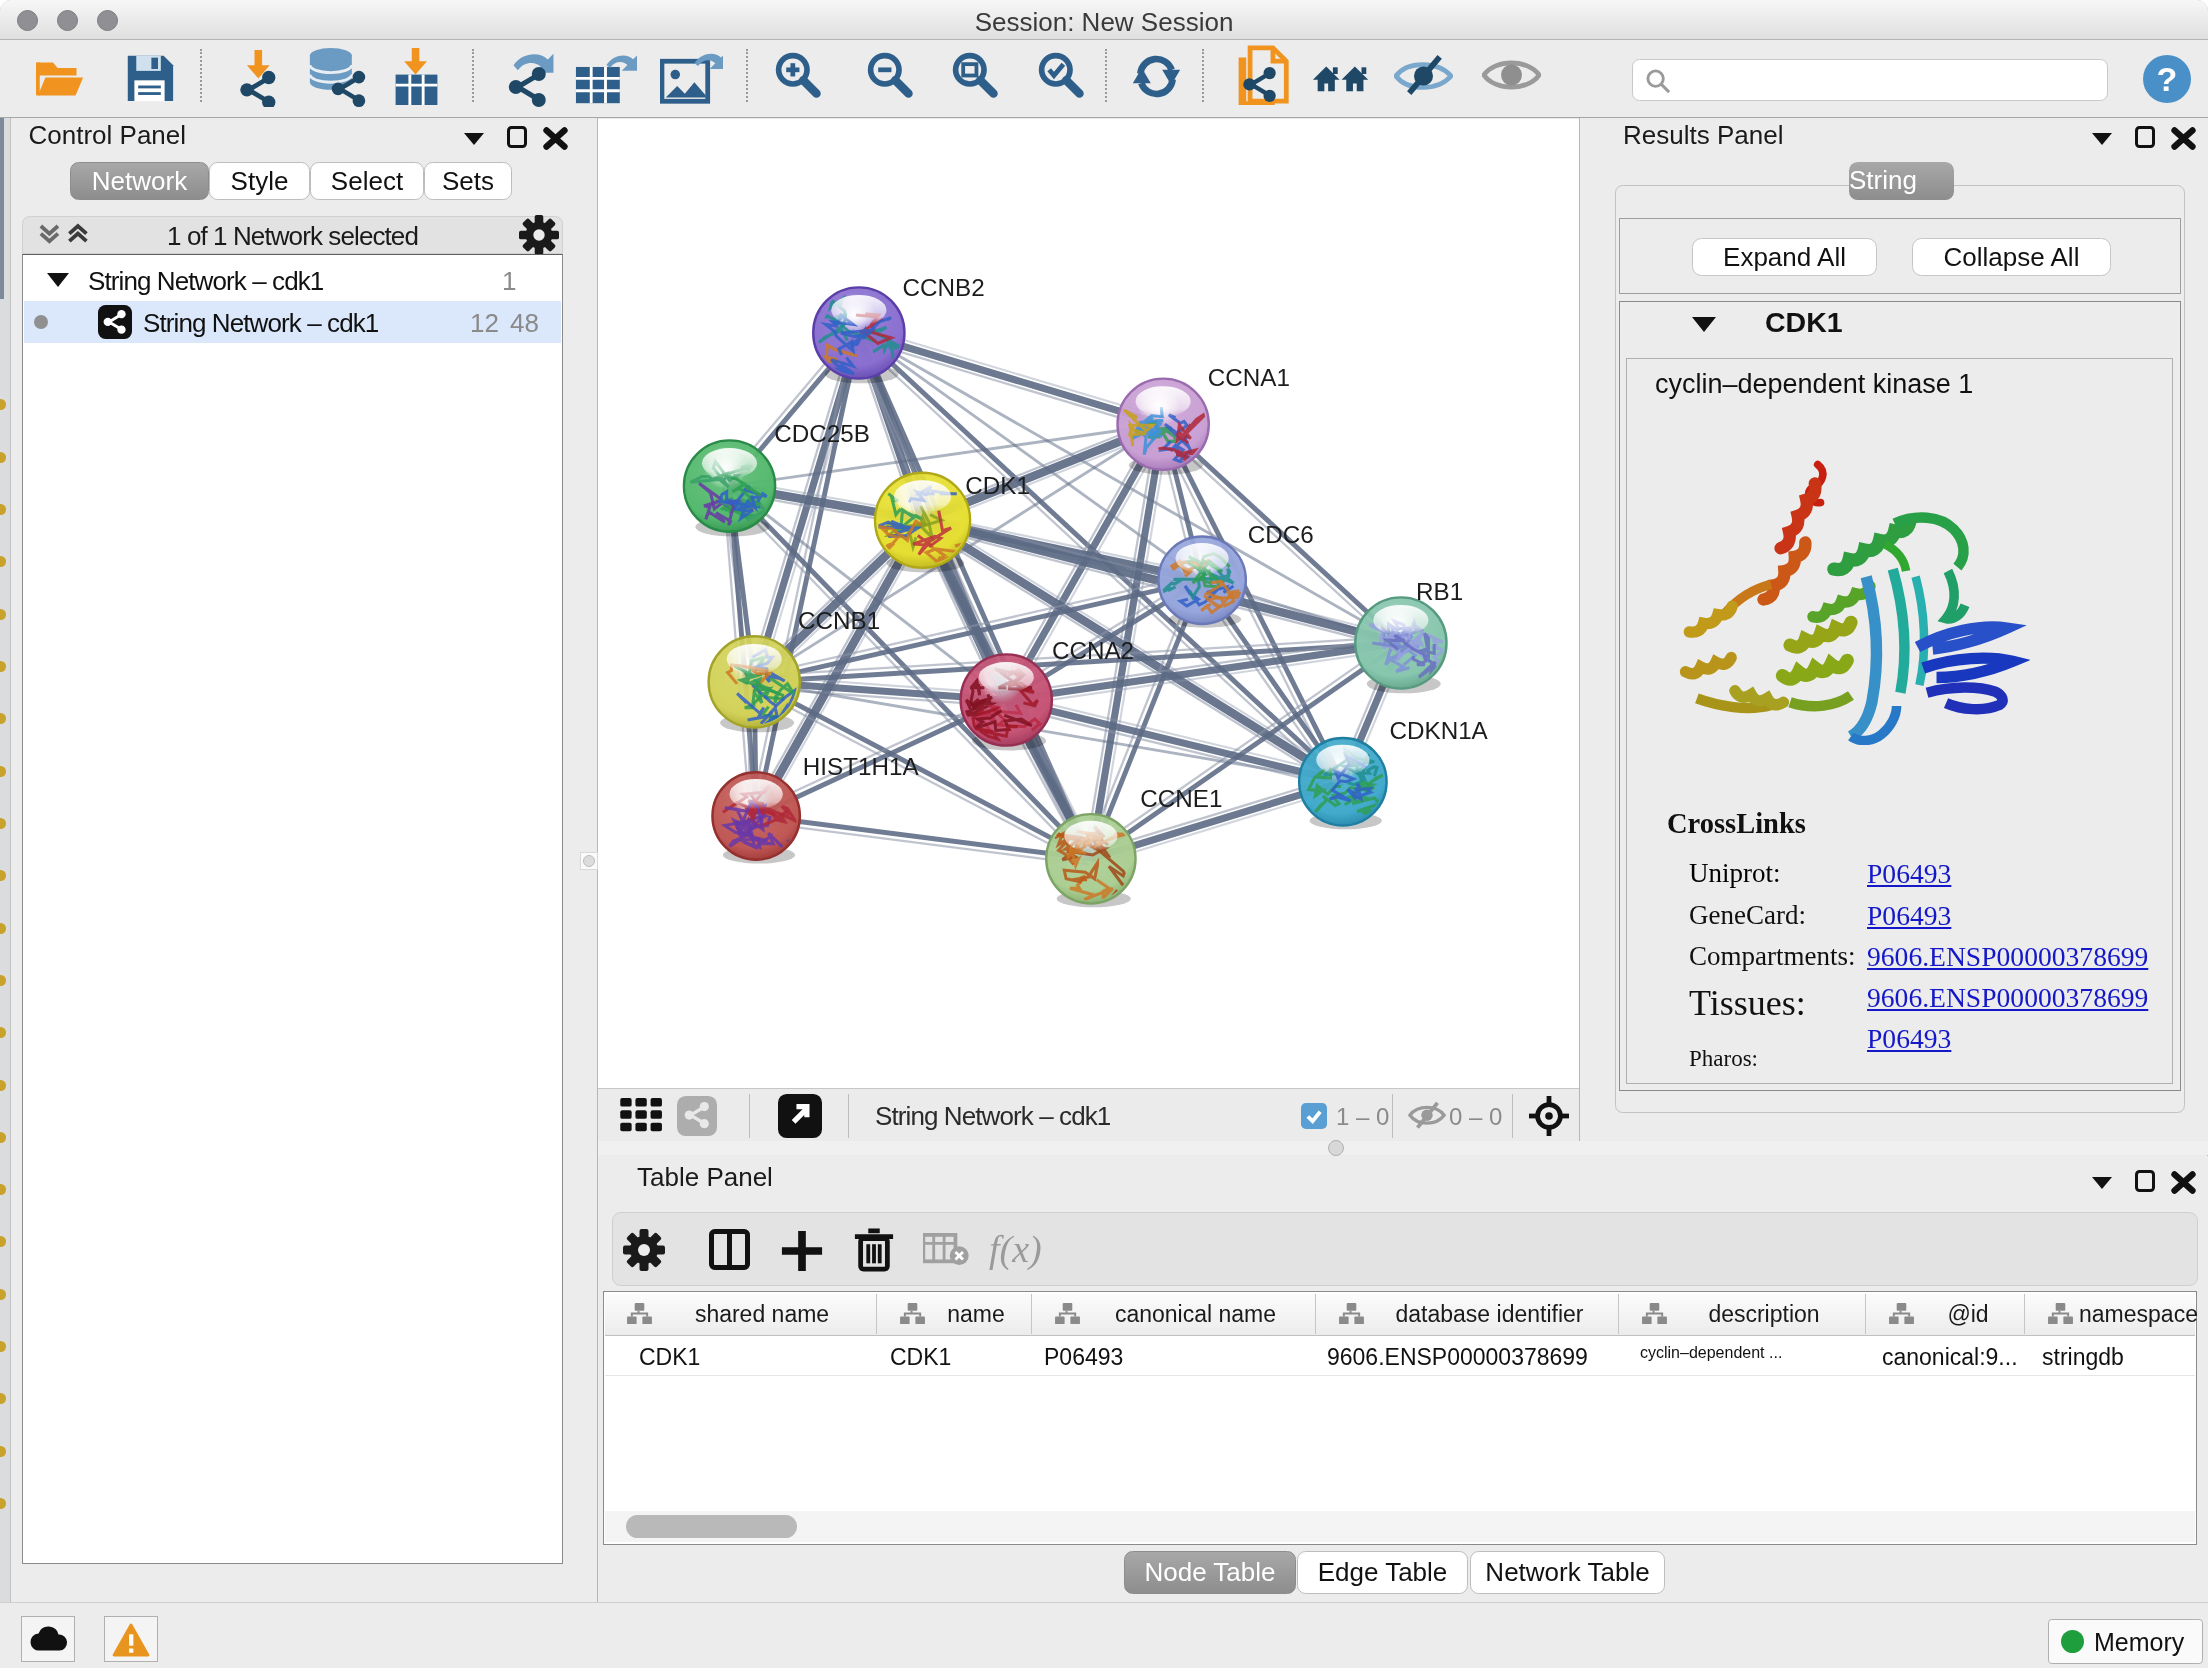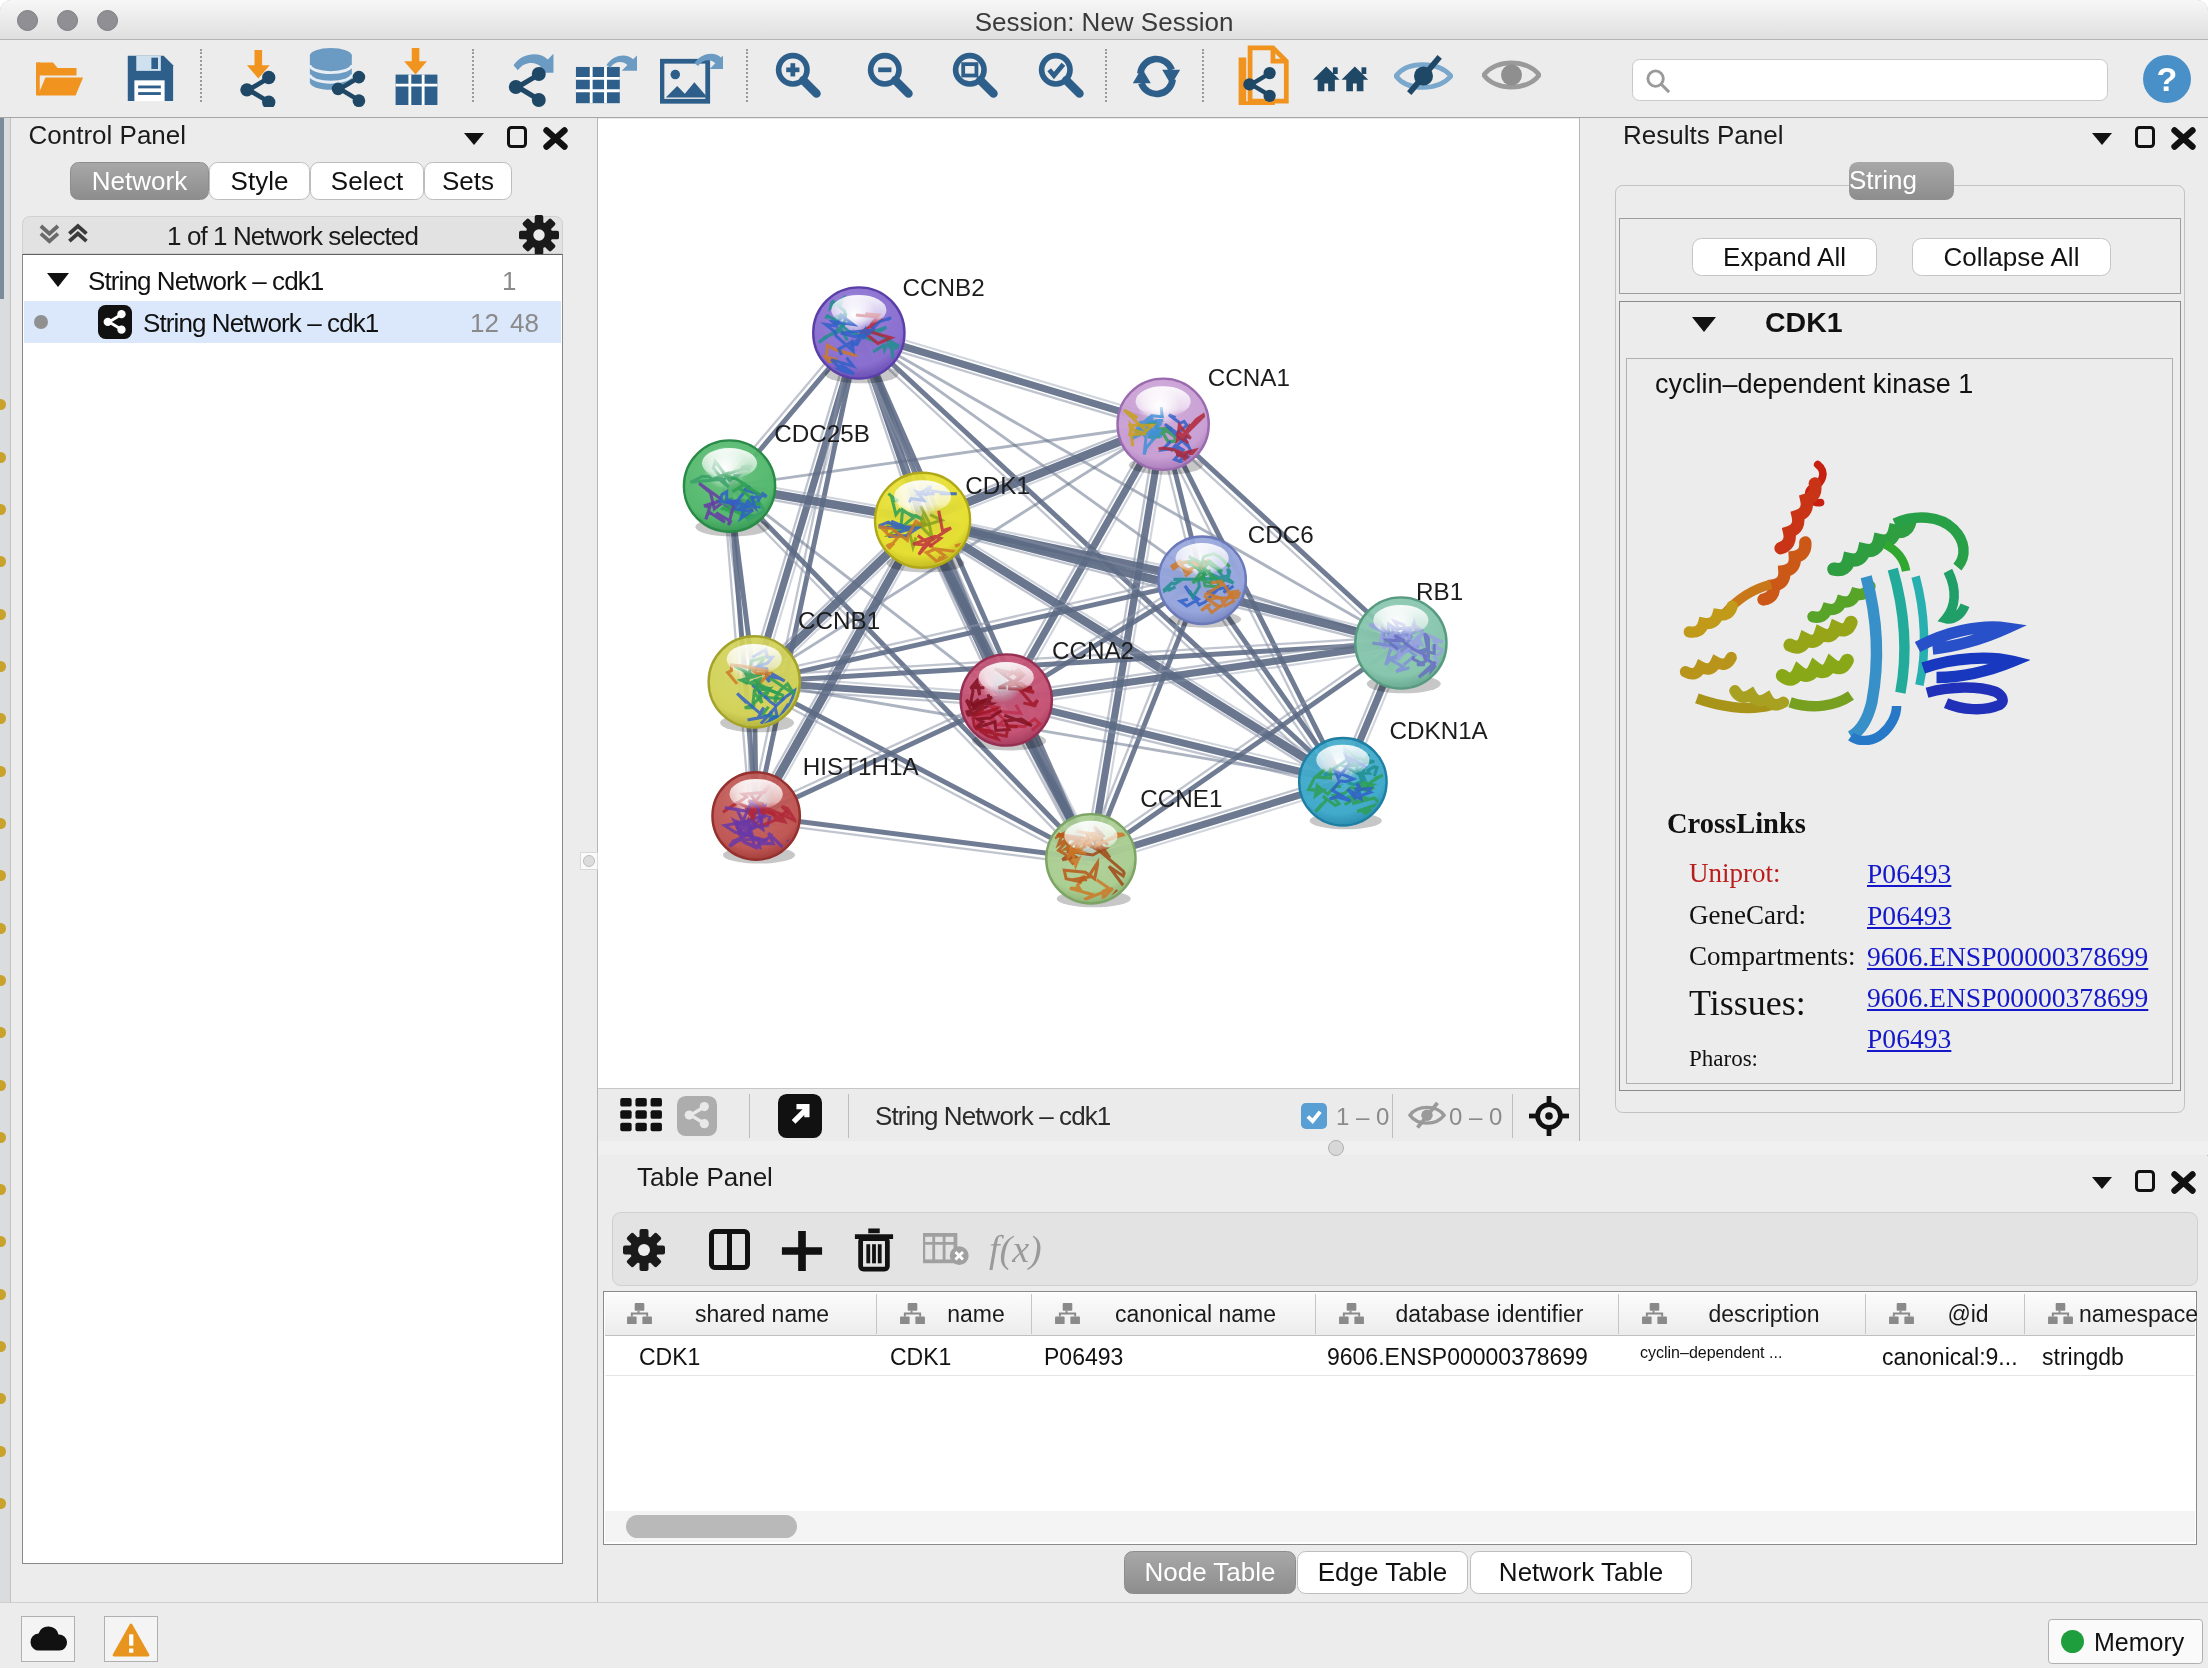--- a/index.html
+++ b/index.html
@@ -713,21 +713,21 @@
     <path d="M234 120 C246 162 250 207 242 250" fill="none" stroke="#22aa9a" stroke-width="11"></path>
     <path d="M258 128 C268 165 270 207 262 242" fill="none" stroke="#28b0b0" stroke-width="9"></path>
     <path d="M206 128 C218 172 220 217 212 260 C208 277 200 290 190 296" fill="none" stroke="#3890c8" stroke-width="12"></path>
     <path d="M190 296 C198 302 212 302 222 294 C232 286 238 274 238 264" fill="none" stroke="#2878c8" stroke-width="10"></path>
     <path d="M260 202 C290 186 326 178 354 182 C328 194 298 202 276 204" fill="none" stroke="#2850c8" stroke-width="12"></path>
     <path d="M266 224 C298 213 336 211 360 217 C334 228 304 234 280 234" fill="none" stroke="#1838c0" stroke-width="12"></path>
     <path d="M270 250 C296 243 324 243 342 249 C350 253 352 259 346 263 C330 270 306 268 290 261" fill="none" stroke="#2030b8" stroke-width="11"></path>
     <path d="M226 94 C238 100 246 110 248 122" fill="none" stroke="#30a830" stroke-width="9"></path>
   </svg>
 <div class="abs" style="left:1667px;top:808px;font-family:'Liberation Serif',serif;font-size:28.5px;font-weight:bold;color:#111">CrossLinks</div>
-<div class="abs" style="left:1689px;top:858px;font-family:'Liberation Serif',serif;font-size:27px;color:#b91c1c">Uniprot:</div>
+<div class="abs" style="left:1689px;top:858px;font-family:'Liberation Serif',serif;font-size:27px;color:#000000">Uniprot:</div>
 <div class="abs" style="left:1867px;top:858px;font-family:'Liberation Serif',serif;font-size:27.6px;color:#1418c8;text-decoration:underline">P06493</div>
 <div class="abs" style="left:1689px;top:900px;font-family:'Liberation Serif',serif;font-size:27px;color:#111">GeneCard:</div>
 <div class="abs" style="left:1867px;top:900px;font-family:'Liberation Serif',serif;font-size:27.6px;color:#1418c8;text-decoration:underline">P06493</div>
 <div class="abs" style="left:1689px;top:941px;font-family:'Liberation Serif',serif;font-size:27px;color:#111">Compartments:</div>
 <div class="abs" style="left:1867px;top:941px;font-family:'Liberation Serif',serif;font-size:27.6px;color:#1418c8;text-decoration:underline">9606.ENSP00000378699</div>
 <div class="abs" style="left:1689px;top:982px;font-family:'Liberation Serif',serif;font-size:36px;color:#111">Tissues:</div>
 <div class="abs" style="left:1867px;top:982px;font-family:'Liberation Serif',serif;font-size:27.6px;color:#1418c8;text-decoration:underline">9606.ENSP00000378699</div>
 <div class="abs" style="left:1689px;top:1046px;font-family:'Liberation Serif',serif;font-size:23px;color:#111">Pharos:</div>
 <div class="abs" style="left:1867px;top:1023px;font-family:'Liberation Serif',serif;font-size:27.6px;color:#1418c8;text-decoration:underline">P06493</div>
 <div class="abs" style="left:598px;top:1156px;width:1610px;height:446px;background:#ececec"></div>
@@ -854,21 +854,21 @@
 <div class="abs" style="left:1044px;top:1344px;font-size:23px;color:#111;white-space:nowrap">P06493</div>
 <div class="abs" style="left:1327px;top:1344px;font-size:23px;color:#111;white-space:nowrap">9606.ENSP00000378699</div>
 <div class="abs" style="left:1640px;top:1344px;font-size:16px;color:#111;white-space:nowrap">cyclin–dependent ...</div>
 <div class="abs" style="left:1882px;top:1344px;font-size:23px;color:#111;white-space:nowrap">canonical:9...</div>
 <div class="abs" style="left:2042px;top:1344px;font-size:23px;color:#111;white-space:nowrap">stringdb</div>
 <div class="abs" style="left:605px;top:1375px;width:1590px;height:1px;background:#e6e6e6"></div>
 <div class="abs" style="left:605px;top:1511px;width:1590px;height:31px;background:#f4f4f4"></div>
 <div class="abs" style="left:626px;top:1515px;width:171px;height:23px;background:#b9b9b9;border-radius:11.4px"></div>
 <div class="seg on" style="left:1124px;top:1551px;width:172px;height:43px;line-height:41px">Node Table</div>
 <div class="seg" style="left:1297px;top:1551px;width:171px;height:43px;line-height:41px">Edge Table</div>
-<div class="seg" style="left:1470px;top:1551px;width:222px;height:43px;line-height:41px">Network Table</div>
+<div class="seg" style="left:1470px;top:1551px;width:195px;height:43px;line-height:41px">Network Table</div>
 <div class="abs" style="left:0;top:1602px;width:2208px;height:67px;background:#ececec;border-top:1px solid #cfcfcf"></div>
 <div class="abs" style="left:21px;top:1616px;width:54px;height:46px;background:#f4f4f4;border:1px solid #b0b0b0"></div>
 <svg style="position:absolute;left:28.5px;top:1624px" width="40" height="28.5" viewBox="0 0 42 30" xmlns="http://www.w3.org/2000/svg">
     <path d="M11 28 a9 9 0 0 1 -1 -18 a11 11 0 0 1 21 1 a8 8 0 0 1 1 17 z" fill="#111"></path>
   </svg>
 <div class="abs" style="left:104px;top:1616px;width:54px;height:46px;background:#f4f4f4;border:1px solid #b0b0b0"></div>
 <svg style="position:absolute;left:112px;top:1623px" width="38" height="34" viewBox="0 0 40 36" xmlns="http://www.w3.org/2000/svg">
     <path d="M20 2 L38 34 H2 z" fill="#e8951f" stroke="#e8951f" stroke-width="3" stroke-linejoin="round"></path>
     <rect x="18" y="12" width="4.5" height="12" fill="#fff"></rect>
     <rect x="18" y="27" width="4.5" height="4.5" fill="#fff"></rect>

